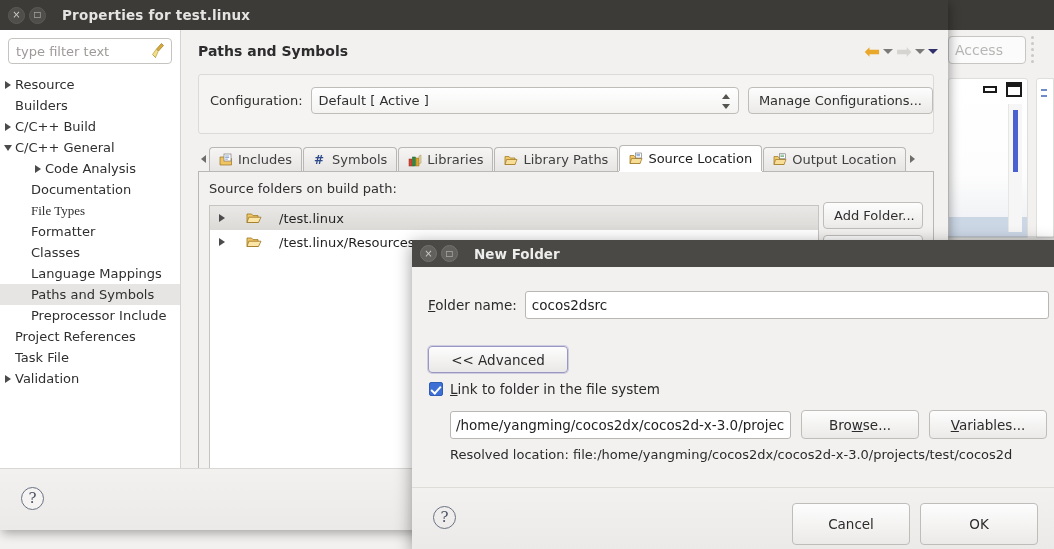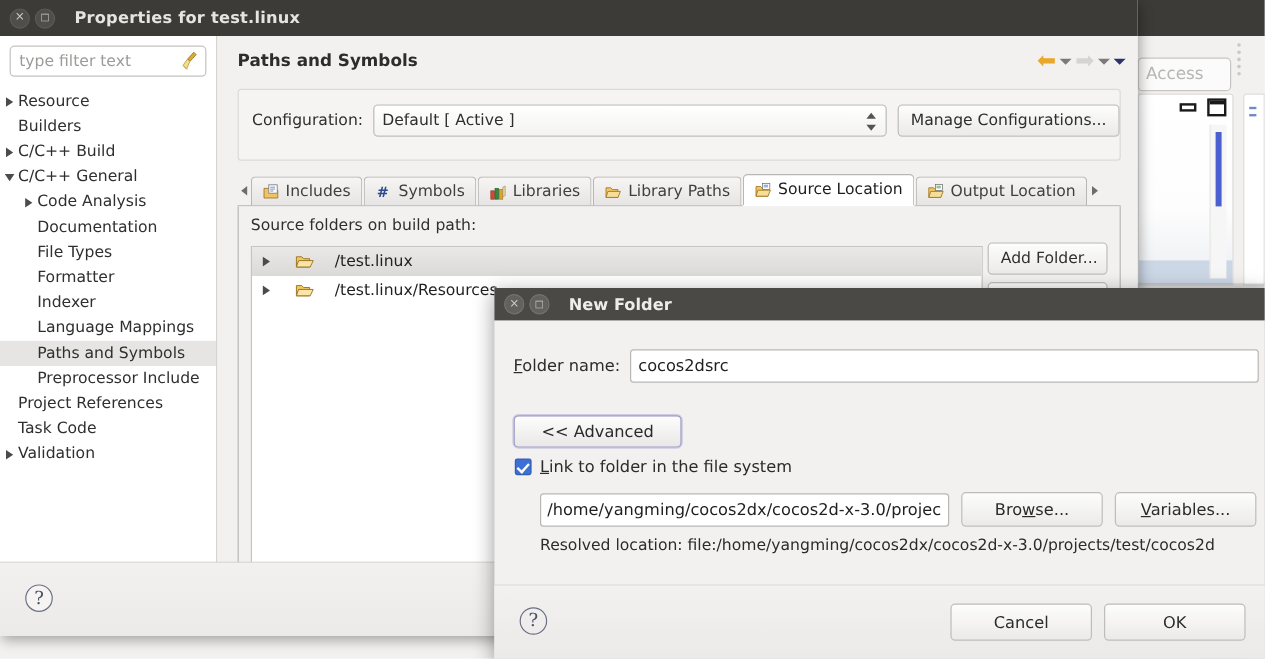--- a/index.html
+++ b/index.html
@@ -23,21 +23,21 @@
   }
 
   .bg-access-row {
     position: absolute; left: 940px; top: 30px; width: 114px; height: 48px;
     background: #f2f1f0;
   }
   .bg-access-box {
     position: absolute; left: 948px; top: 36px; width: 78px; height: 28px;
     background: #fbfbfb; border: 1px solid #c7c6c3; border-radius: 4px;
     color: #b7b6b3; font-size: 14px; line-height: 26px; padding-left: 6px;
-    white-space: nowrap; overflow: hidden; margin-top: 12px;
+    white-space: nowrap; overflow: hidden;
   }
   .bg-grip {
     position: absolute; left: 1030px; top: 33px; width: 6px; height: 34px;
   }
   .bg-grip i { display:block; width:3px; height:3px; background:#c9c8c5; margin:3px 0 0 1px; border-radius:50%;}
 
   .bg-panel-a {
     position: absolute; left: 948px; top: 78px; width: 80px; height: 160px;
     background: linear-gradient(180deg,#ffffff 0%, #fdfdfd 60%, #eceef2 100%);
     border: 1px solid #dededc; border-radius: 3px 3px 0 0;
@@ -321,21 +321,21 @@
     position: absolute; left: 21px; top: 18px;
     width: 23px; height: 23px; border-radius: 50%;
     border: 1.5px solid #6a7183; color: #4a5162;
     font-size: 15px; text-align: center; line-height: 20px;
     font-family: "DejaVu Serif", serif; cursor: pointer;
   }
   .nf-actions {
     position: absolute; right: 16px; top: 15px; display: flex; gap: 10px;
   }
   .nf-action-btn {
-    width: 118px; height: 31px; border: 1px solid #bfbdba; border-radius: 4px;
+    width: 118px; height: 42px; border: 1px solid #bfbdba; border-radius: 4px;
     background: linear-gradient(180deg,#fdfdfd,#eceae8);
     font-family: inherit; font-size: 13.5px; color: #2b2b2b; cursor: pointer;
   }
 </style>
 </head>
 <body>
 
 <div id="root">
 
   <div class="bg-window">
@@ -400,59 +400,59 @@
               <span>Builders</span>
             </div>
             <div class="tree-item" style="padding-left: 0px;">
               <span class="tw right"></span>
               <span>C/C++ Build</span>
             </div>
             <div class="tree-item" style="padding-left: 0px;">
               <span class="tw down"></span>
               <span>C/C++ General</span>
             </div>
-            <div class="tree-item" style="padding-left: 16px; text-align: right;">
+            <div class="tree-item" style="padding-left: 30px; text-align: right;">
               <span class="tw right"></span>
               <span>Code Analysis</span>
             </div>
             <div class="tree-item" style="padding-left: 16px;">
               <span class="tw"></span>
               <span>Documentation</span>
             </div>
+            <div class="tree-item" style="padding-left: 16px; font-family: Liberation Serif, serif;">
+              <span class="tw"></span>
+              <span>File Types</span>
+            </div>
             <div class="tree-item" style="padding-left: 16px;">
               <span class="tw"></span>
-              <span>File Types</span>
+              <span>Formatter</span>
             </div>
             <div class="tree-item" style="padding-left: 16px;">
               <span class="tw"></span>
-              <span>Formatter</span>
+              <span>Classes</span>
             </div>
             <div class="tree-item" style="padding-left: 16px;">
               <span class="tw"></span>
-              <span>Indexer</span>
+              <span>Language Mappings</span>
+            </div>
+            <div class="tree-item sel" style="padding-left: 16px;">
+              <span class="tw"></span>
+              <span>Paths and Symbols</span>
             </div>
             <div class="tree-item" style="padding-left: 16px;">
               <span class="tw"></span>
-              <span>Language Mappings</span>
-            </div>
-            <div class="tree-item sel" style="padding-left: 16px;">
-              <span class="tw"></span>
-              <span>Paths and Symbols</span>
-            </div>
-            <div class="tree-item" style="padding-left: 16px;">
-              <span class="tw"></span>
               <span>Preprocessor Include</span>
             </div>
             <div class="tree-item" style="padding-left: 0px;">
               <span class="tw"></span>
               <span>Project References</span>
             </div>
             <div class="tree-item" style="padding-left: 0px;">
               <span class="tw"></span>
-              <span>Task Code</span>
+              <span>Task File</span>
             </div>
             <div class="tree-item" style="padding-left: 0px;">
               <span class="tw right"></span>
               <span>Validation</span>
             </div>
           </div>
         <div class="sidebar-underline"></div>
       </div>
 
       <div class="content">

